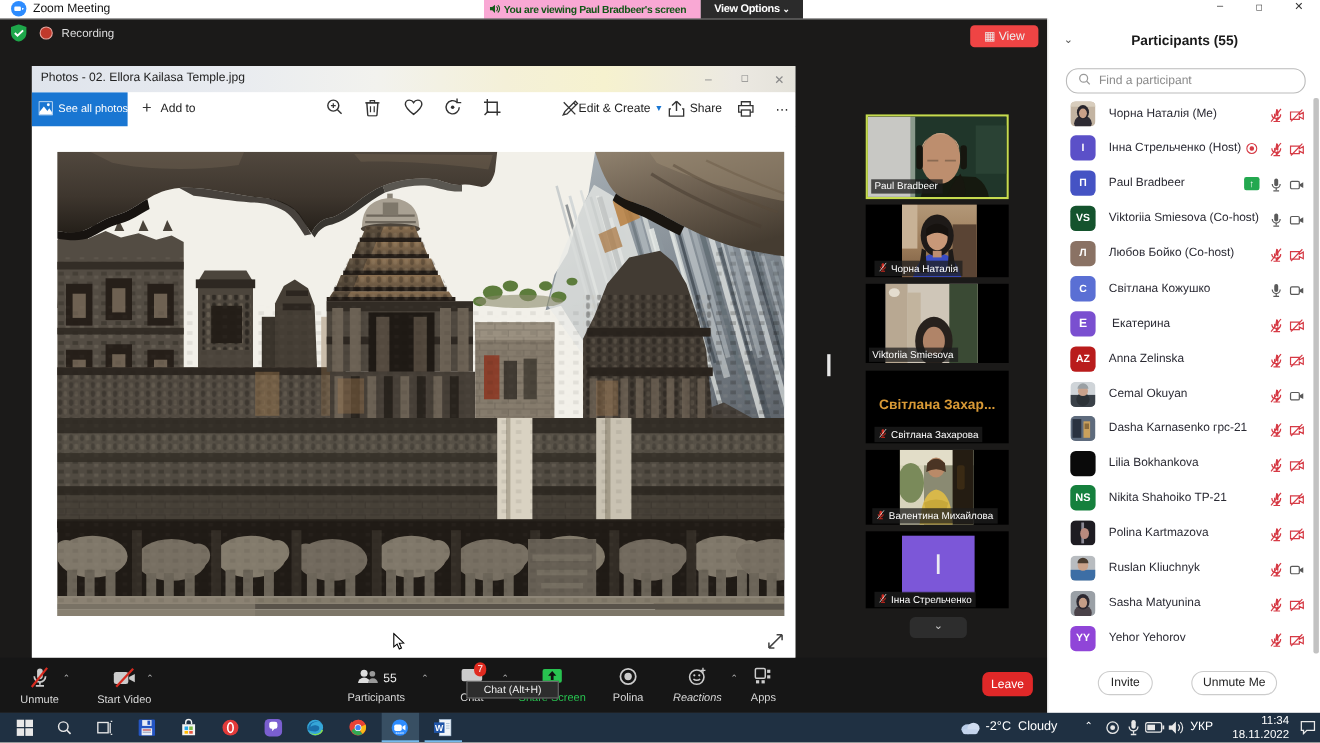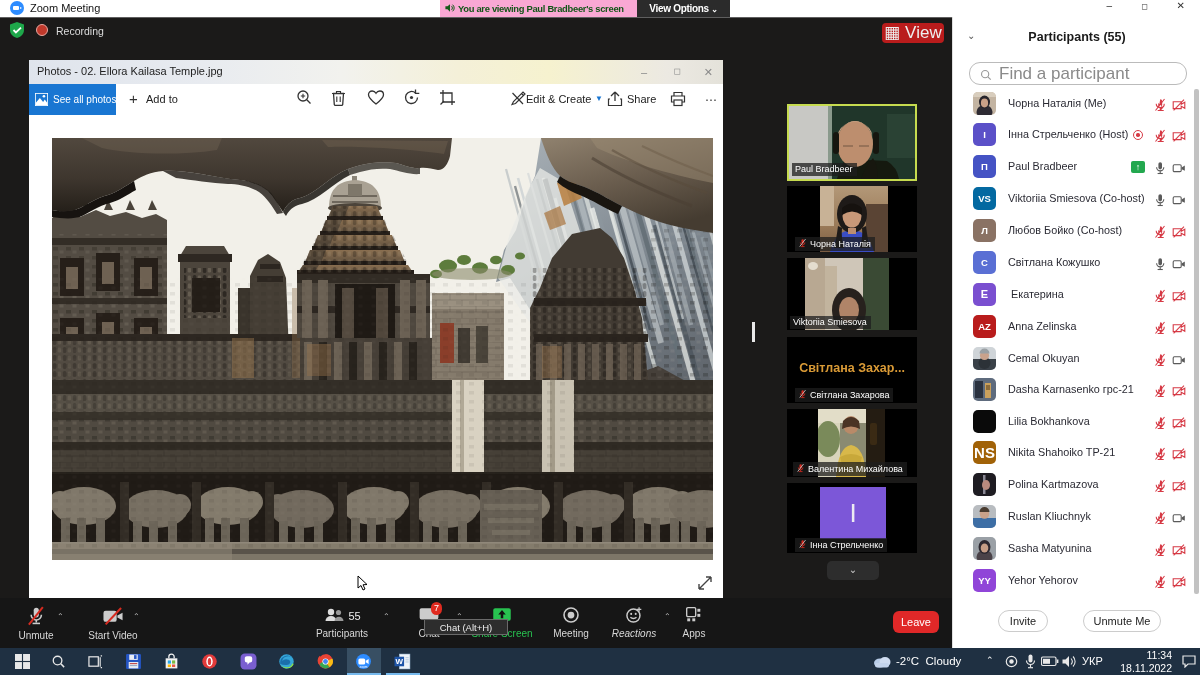--- a/index.html
+++ b/index.html
@@ -18,21 +18,21 @@
 #banner { left:440px; top:0; width:290px; height:17px; font-size:9.4px; font-weight:bold; letter-spacing:-0.3px; }
 #banner .grn { position:absolute; left:0; top:0; width:197px; height:17px; background:#f9a8d4; color:#115517; line-height:17px; white-space:nowrap; overflow:hidden; }
 #banner .dark { position:absolute; left:197px; top:0; width:93px; height:17px; background:#2b2b2b; color:#fff; line-height:17px; text-align:center; font-size:10px; }
 
 
 #darkarea { left:0; top:17px; width:952px; height:631px; background:#1b1a19; }
 #recbar { position:absolute; left:0; top:0; width:952px; height:30px; }
 #recbar .shield { position:absolute; left:9px; top:5px; width:16px; height:16px; }
 #recbar .rdot { position:absolute; left:36px; top:7px; width:12px; height:12px; border-radius:50%; background:#c0392b; border:1px solid #e8a7a0; }
 #recbar .rtxt { position:absolute; left:56px; top:8px; color:#ddd; font-size:10.5px; }
-#viewbtn { position:absolute; left:882px; top:6px; width:62px; height:20px; background:#b91c1c; border-radius:4px; color:#eee; font-size:17px; line-height:20px; text-align:center; }
+#viewbtn { position:absolute; left:882px; top:6px; width:62px; height:20px; background:#ef4444; border-radius:4px; color:#eee; font-size:11px; line-height:20px; text-align:center; }
 
 
 #photoswin { left:29px; top:43px; width:694px; height:538px; background:#fff; }
 #ptitle { position:absolute; left:0; top:0; width:694px; height:24px;
   background:linear-gradient(90deg,#dfe4ec 0%,#e8ebf0 25%,#f2f2ee 45%,#f4f0d8 62%,#f6f2cf 75%,#ece9e2 92%,#e4e2da 100%); }
 #ptitle .ptxt { position:absolute; left:8px; top:5px; font-size:11px; color:#222; }
 #ptitle .pc { position:absolute; top:6px; font-size:11px; color:#8a8a8a; }
 #ptoolbar { position:absolute; left:0; top:24px; width:694px; height:31px; background:#fff; }
 #seeall { position:absolute; left:0; top:0; width:87px; height:31px; background:#1976d2; color:#fff; font-size:10px; line-height:31px; white-space:nowrap; }
 #seeall svg { vertical-align:-3px; margin-left:6px; margin-right:5px; }
@@ -49,21 +49,21 @@
 .zbtn { position:absolute; text-align:center; color:#d8d8d8; font-size:10px; }
 .zbtn .lbl { margin-top:2px; }
 .chev { position:absolute; color:#bbb; font-size:8px; }
 #leavebtn { position:absolute; left:893px; top:13px; width:46px; height:22px; background:#e02828; border-radius:6px; color:#fff; font-size:11px; line-height:22px; text-align:center; }
 
 
 #ppanel { left:952px; top:17px; width:248px; height:631px; background:#fff; border-left:1px solid #e0e0e0; }
 #phead { position:absolute; left:0; top:0; width:248px; height:36px; }
 #phead .pchev { position:absolute; left:14px; top:13px; color:#555; font-size:10px; }
 #phead .phtxt { position:absolute; left:0; top:13px; width:248px; text-align:center; font-weight:bold; font-size:12.5px; color:#1a1a1a; }
-#psearch { position:absolute; left:16px; top:45px; width:218px; height:23px; border:1px solid #bbb; border-radius:11px; color:#8a8a8a; font-size:17px; line-height:21px; }
+#psearch { position:absolute; left:16px; top:45px; width:218px; height:23px; border:1px solid #bbb; border-radius:11px; color:#8a8a8a; font-size:11px; line-height:21px; }
 .prow { position:absolute; left:16px; width:226px; height:31px; }
 .pav { position:absolute; left:4px; top:3px; width:23px; height:23px; border-radius:5px; color:#fff; font-size:10px; font-weight:bold; text-align:center; line-height:23px; overflow:hidden; }
 .pname { position:absolute; left:39px; top:8px; font-size:10.8px; color:#2a2a33; white-space:nowrap; }
 .picons { position:absolute; right:0px; top:7px; }
 #pfoot { position:absolute; left:0; top:593px; width:248px; height:38px; }
 .pbtn { position:absolute; top:0px; height:22px; border:1px solid #ccc; border-radius:11px; background:#fff; font-size:11px; color:#232323; line-height:20px; text-align:center; }
 #scrollbar { position:absolute; right:1px; top:72px; width:5px; height:505px; background:#c2c2c2; border-radius:2px; }
 
 
 #taskbar { left:0; top:648px; width:1200px; height:27px; background:#1f3042; }
@@ -590,21 +590,21 @@
             <path d="M8 3 L11 6.5 h-2 v3 h-2 v-3 h-2 z" fill="#111"></path>
             <rect x="5.5" y="12.2" width="5" height="1.2" fill="#28c250"></rect>
           </svg>
 <div class="lbl" style="color:#28c250;">Share Screen</div></div>
       <div style="position:absolute; left:424px; top:21px; width:84px; height:16px; background:#2d2d2d; border:1px solid #6a6a6a; color:#eee; font-size:9.5px; line-height:15px; text-align:center; z-index:5;">Chat (Alt+H)</div>
       <div class="zbtn" style="left:545px; top:8px; width:52px;">
 <svg width="18" height="18" viewBox="0 0 16 16">
             <circle cx="8" cy="8" r="6.2" fill="none" stroke="#ccc" stroke-width="1.4"></circle>
             <circle cx="8" cy="8" r="3" fill="#ccc"></circle>
           </svg>
-<div class="lbl">Meeting</div></div>
+<div class="lbl">Polina</div></div>
       <div class="zbtn" style="left:605px; top:8px; width:58px;font-style:italic;">
 <svg width="18" height="18" viewBox="0 0 16 16">
             <circle cx="7.5" cy="8.5" r="5.8" fill="none" stroke="#ccc" stroke-width="1.3"></circle>
             <circle cx="5.5" cy="7" r="0.9" fill="#ccc"></circle>
             <circle cx="9.5" cy="7" r="0.9" fill="#ccc"></circle>
             <path d="M4.8 10 a3.5 3 0 0 0 5.4 0" fill="none" stroke="#ccc" stroke-width="1.2"></path>
             <path d="M12.5 1 v4 M10.5 3 h4" stroke="#ccc" stroke-width="1.1"></path>
           </svg>
 <div class="lbl">Reactions</div></div>
       <div class="chev" style="left:664px; top:14px;">⌃</div>
@@ -693,21 +693,21 @@
             <span style="position:absolute; left:162px; top:0px; width:14px; height:12px; background:#23a84f; border-radius:2px; color:#fff; font-size:9px; line-height:12px; text-align:center; font-weight:bold;">↑</span>
             <svg width="14" height="14" viewBox="0 0 14 14" style="color:#5a5a5a; position:absolute; left:184px; top:0;">
               <use href="#micon"></use>
             </svg>
             <svg width="14" height="14" viewBox="0 0 14 14" style="color:#5a5a5a; position:absolute; left:203px; top:0;">
               <use href="#camon"></use>
             </svg>
           </div>
         </div>
       <div class="prow" style="top:166.5px;">
-          <div class="pav" style="background:#0369a1; font-size:9.5px;">VS</div>
+          <div class="pav" style="background:#14532d; font-size:9.5px;">VS</div>
           <div class="pname">Viktoriia Smiesova (Co-host)</div>
           <div class="picons" style="left:0; top:9px; width:226px; height:14px;">
             <svg width="14" height="14" viewBox="0 0 14 14" style="color:#5a5a5a; position:absolute; left:184px; top:0;">
               <use href="#micon"></use>
             </svg>
             <svg width="14" height="14" viewBox="0 0 14 14" style="color:#5a5a5a; position:absolute; left:203px; top:0;">
               <use href="#camon"></use>
             </svg>
           </div>
         </div>
@@ -800,21 +800,21 @@
           <div class="picons" style="left:0; top:9px; width:226px; height:14px;">
             <svg width="14" height="14" viewBox="0 0 14 14" style="color:#d63a45; position:absolute; left:184px; top:0;">
               <use href="#micoff"></use>
             </svg>
             <svg width="14" height="14" viewBox="0 0 14 14" style="color:#d63a45; position:absolute; left:203px; top:0;">
               <use href="#camoff"></use>
             </svg>
           </div>
         </div>
       <div class="prow" style="top:421px;">
-          <div class="pav" style="background:#a16207; font-size:15px;">NS</div>
+          <div class="pav" style="background:#15803d; font-size:10px;">NS</div>
           <div class="pname">Nikita Shahoiko TP-21</div>
           <div class="picons" style="left:0; top:9px; width:226px; height:14px;">
             <svg width="14" height="14" viewBox="0 0 14 14" style="color:#d63a45; position:absolute; left:184px; top:0;">
               <use href="#micoff"></use>
             </svg>
             <svg width="14" height="14" viewBox="0 0 14 14" style="color:#d63a45; position:absolute; left:203px; top:0;">
               <use href="#camoff"></use>
             </svg>
           </div>
         </div>

